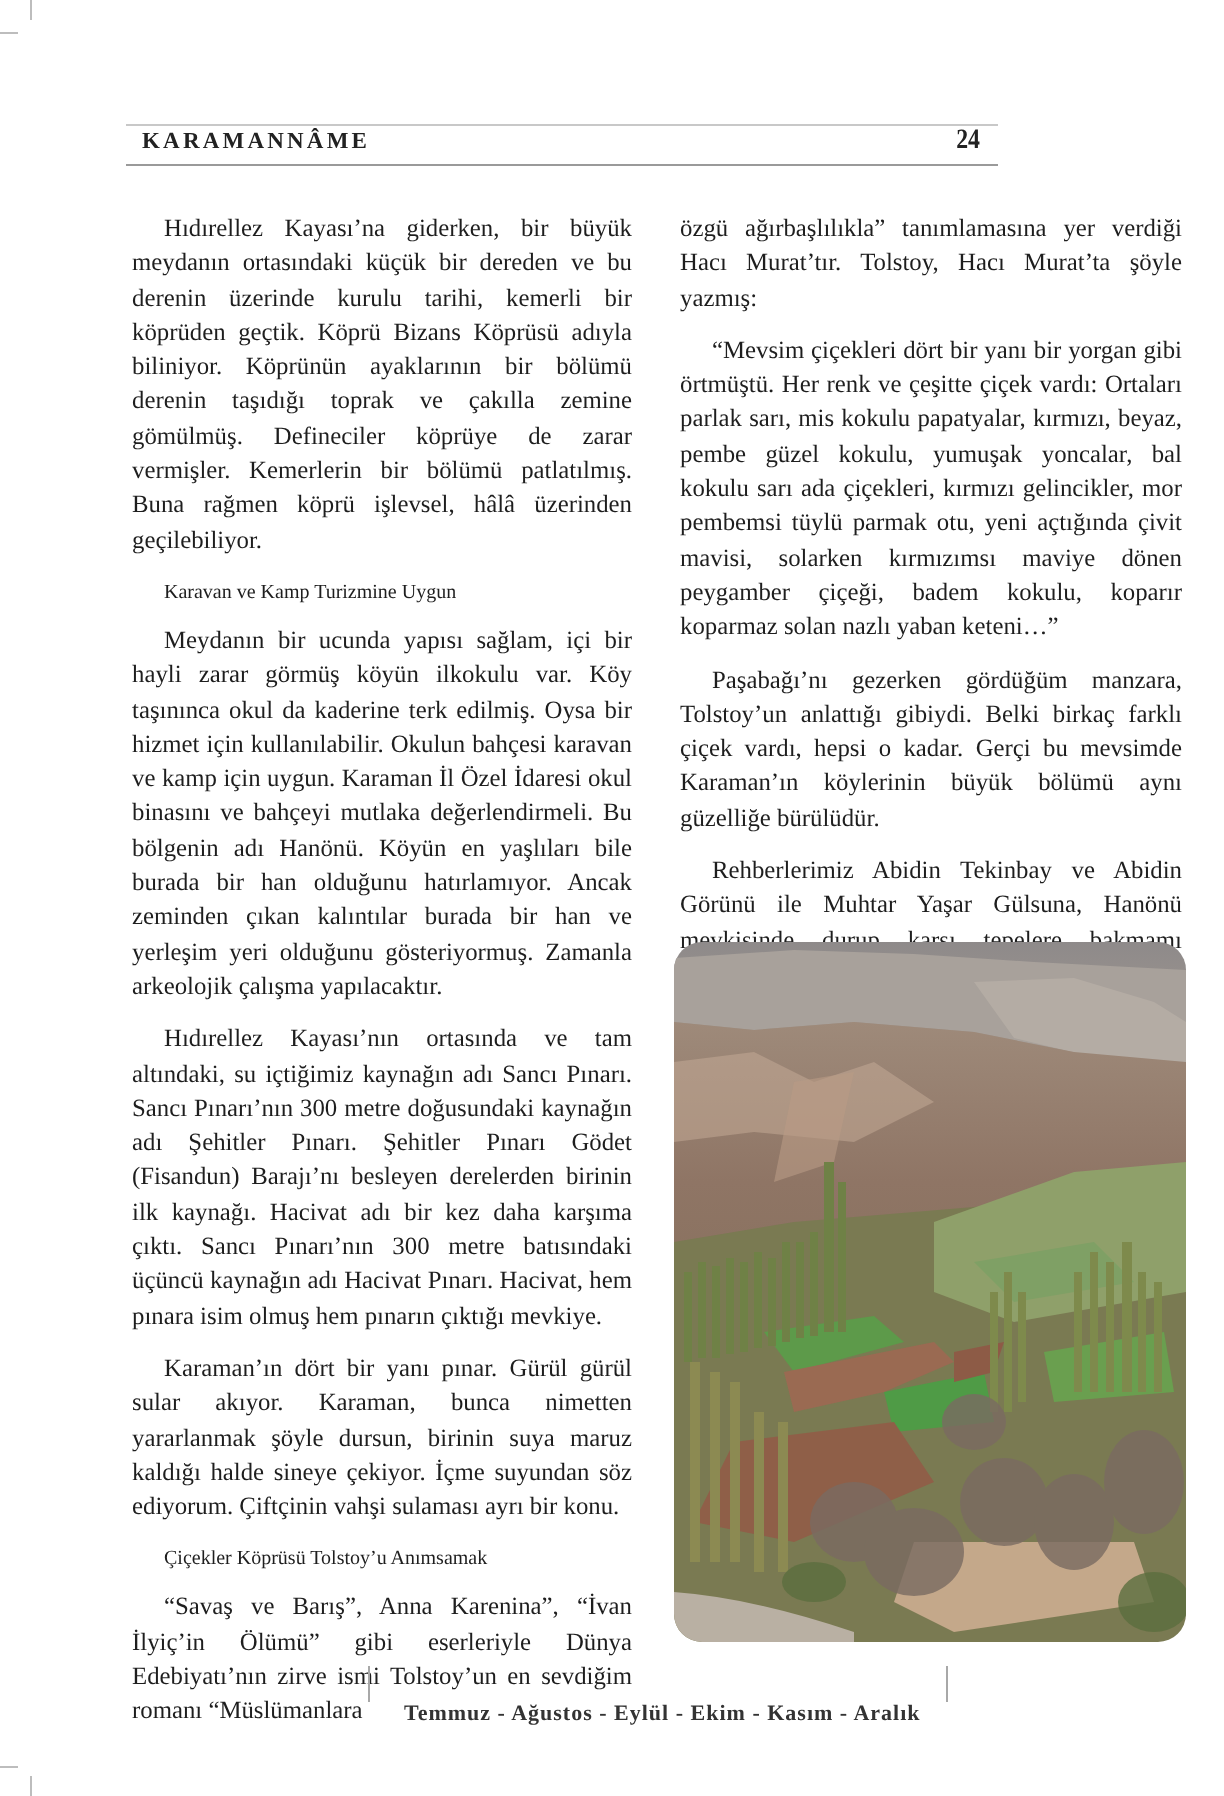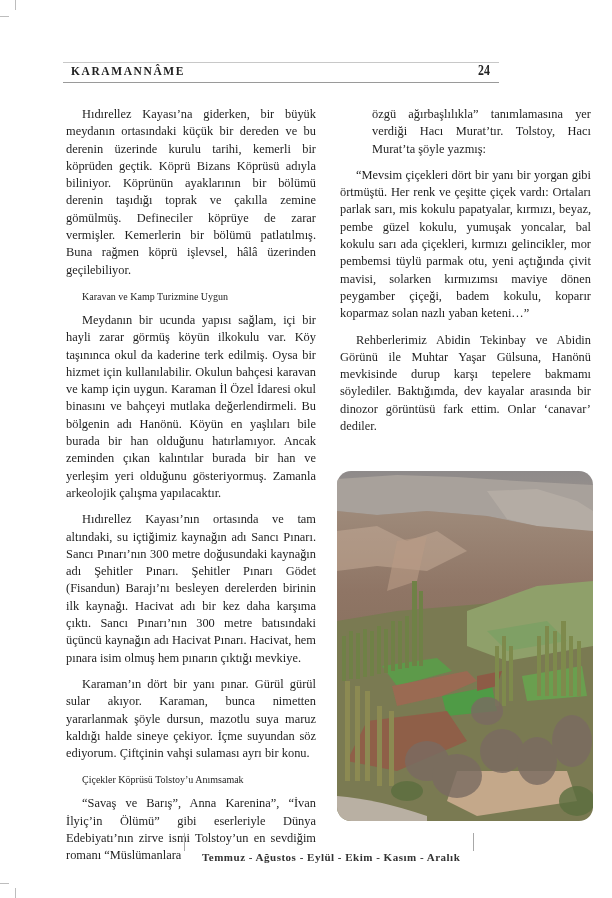--- a/index.html
+++ b/index.html
@@ -10,21 +10,21 @@
             border-top: 1px solid #c8c8c8; border-bottom: 1px solid #9a9a9a; text-align: center; }
   .header .title { position: absolute; left: 8px; top: 2px; font-weight: bold;
                    font-size: 11.5px; letter-spacing: 1.6px; color: #222; }
   .header .pageno { position: absolute; right: 9px; top: 0px; font-weight: bold;
                     font-size: 14px; color: #222; transform: scaleX(0.85); transform-origin: right; }
   .col { position: absolute; font-size: 12.4px; line-height: 17.3px; text-align: justify;
          hyphens: none; }
   .col-left { left: 66px; top: 106px; width: 250px; }
   .col-right { left: 340px; top: 106px; width: 251px; }
   .col p { margin: 0 0 9px 0; text-indent: 16px; }
-  .col p.cont { text-indent: 0; margin-left: 32px; }
+  .col p.cont { text-indent: 0; }
   .col h3 { font-weight: normal; font-size: 10px; margin: 6px 0 7px 0; text-indent: 16px; line-height: 17px; }
   .photo { position: absolute; left: 337px; top: 471px; width: 256px; height: 350px;
            border-radius: 14px; overflow: hidden; }
   .footer { position: absolute; left: 184px; top: 833px; width: 290px; height: 20px; }
   .footer .bar-l { position: absolute; left: 0; top: 0; width: 1px; height: 18px; background: #a8a8a8; }
   .footer .bar-r { position: absolute; right: 0; top: 0; width: 1px; height: 18px; background: #a8a8a8; }
   .footer .text { position: absolute; left: 18px; top: 18px; font-weight: bold;
                   font-size: 11px; letter-spacing: 0.5px; color: #333; white-space: nowrap; }
 </style>
 </head>
@@ -38,28 +38,29 @@
 <div class="header">
   <span class="title">KARAMANNÂME</span>
   <span class="pageno">24</span>
 </div>
 
 <div class="col col-left">
   <p>Hıdırellez Kayası’na giderken, bir büyük meydanın ortasındaki küçük bir dereden ve bu derenin üzerinde kurulu tarihi, kemerli bir köprüden geçtik. Köprü Bizans Köprüsü adıyla biliniyor. Köprünün ayaklarının bir bölümü derenin taşıdığı toprak ve çakılla zemine gömülmüş. Defineciler köprüye de zarar vermişler. Kemerlerin bir bölümü patlatılmış. Buna rağmen köprü işlevsel, hâlâ üzerinden geçilebiliyor.</p>
   <h3>Karavan ve Kamp Turizmine Uygun</h3>
   <p>Meydanın bir ucunda yapısı sağlam, içi bir hayli zarar görmüş köyün ilkokulu var. Köy taşınınca okul da kaderine terk edilmiş. Oysa bir hizmet için kullanılabilir. Okulun bahçesi karavan ve kamp için uygun. Karaman İl Özel İdaresi okul binasını ve bahçeyi mutlaka değerlendirmeli. Bu bölgenin adı Hanönü. Köyün en yaşlıları bile burada bir han olduğunu hatırlamıyor. Ancak zeminden çıkan kalıntılar burada bir han ve yerleşim yeri olduğunu gösteriyormuş. Zamanla arkeolojik çalışma yapılacaktır.</p>
   <p>Hıdırellez Kayası’nın ortasında ve tam altındaki, su içtiğimiz kaynağın adı Sancı Pınarı. Sancı Pınarı’nın 300 metre doğusundaki kaynağın adı Şehitler Pınarı. Şehitler Pınarı Gödet (Fisandun) Barajı’nı besleyen derelerden birinin ilk kaynağı. Hacivat adı bir kez daha karşıma çıktı. Sancı Pınarı’nın 300 metre batısındaki üçüncü kaynağın adı Hacivat Pınarı. Hacivat, hem pınara isim olmuş hem pınarın çıktığı mevkiye.</p>
-  <p>Karaman’ın dört bir yanı pınar. Gürül gürül sular akıyor. Karaman, bunca nimetten yararlanmak şöyle dursun, mazotlu suya maruz kaldığı halde sineye çekiyor. İçme suyundan söz ediyorum. Çiftçinin vahşi sulaması ayrı bir konu.</p>
+  <p>Karaman’ın dört bir yanı pınar. Gürül gürül sular akıyor. Karaman, bunca nimetten yararlanmak şöyle dursun, birinin suya maruz kaldığı halde sineye çekiyor. İçme suyundan söz ediyorum. Çiftçinin vahşi sulaması ayrı bir konu.</p>
   <h3>Çiçekler Köprüsü Tolstoy’u Anımsamak</h3>
   <p>“Savaş ve Barış”, Anna Karenina”, “İvan İlyiç’in Ölümü” gibi eserleriyle Dünya Edebiyatı’nın zirve ismi Tolstoy’un en sevdiğim romanı “Müslümanlara</p>
 </div>
 
 <div class="col col-right">
   <p class="cont">özgü ağırbaşlılıkla” tanımlamasına yer verdiği Hacı Murat’tır. Tolstoy, Hacı Murat’ta şöyle yazmış:</p>
   <p>“Mevsim çiçekleri dört bir yanı bir yorgan gibi örtmüştü. Her renk ve çeşitte çiçek vardı: Ortaları parlak sarı, mis kokulu papatyalar, kırmızı, beyaz, pembe güzel kokulu, yumuşak yoncalar, bal kokulu sarı ada çiçekleri, kırmızı gelincikler, mor pembemsi tüylü parmak otu, yeni açtığında çivit mavisi, solarken kırmızımsı maviye dönen peygamber çiçeği, badem kokulu, koparır koparmaz solan nazlı yaban keteni…”</p>
+  <p>Paşabağı’nı gezerken gördüğüm manzara, Tolstoy’un anlattığı gibiydi. Belki birkaç farklı çiçek vardı, hepsi o kadar. Gerçi bu mevsimde Karaman’ın köylerinin büyük bölümü aynı güzelliğe bürülüdür.</p>
   <p>Rehberlerimiz Abidin Tekinbay ve Abidin Görünü ile Muhtar Yaşar Gülsuna, Hanönü mevkisinde durup karşı tepelere bakmamı söylediler. Baktığımda, dev kayalar arasında bir dinozor görüntüsü fark ettim. Onlar ‘canavar’ dediler.</p>
 </div>
 
 <div class="photo">
   <svg width="256" height="350" viewBox="0 0 256 350" xmlns="http://www.w3.org/2000/svg">
     <defs>
       <linearGradient id="sky" x1="0" y1="0" x2="0" y2="1">
         <stop offset="0" stop-color="#8e8a8a"></stop>
         <stop offset="1" stop-color="#a59a90"></stop>
       </linearGradient>

